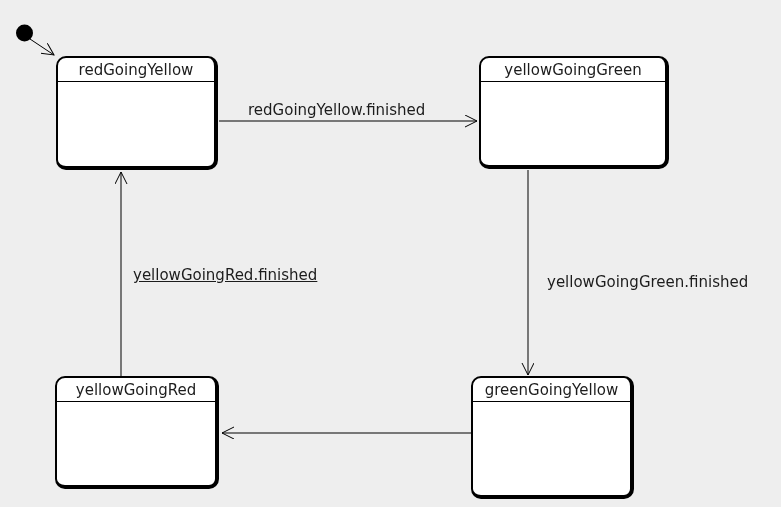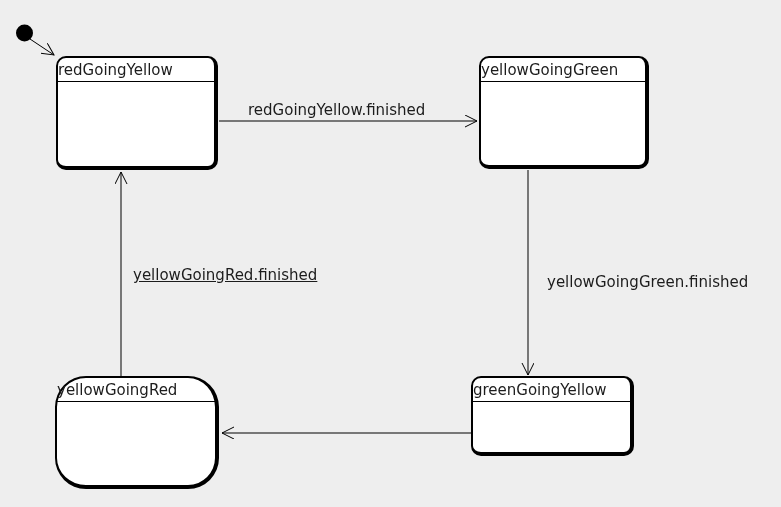--- a/index.html
+++ b/index.html
@@ -40,21 +40,21 @@
     position: absolute;
     background: var(--stateFill);
     border: 2px solid var(--stroke);
     border-right-width: 4px;
     border-bottom-width: 4px;
     border-radius: 10px;
   }
   .state-title {
     height: 24px;
     line-height: 24px;
-    text-align: left;
+    text-align: center;
     font-size: 15px;
     color: var(--text);
     border-bottom: 1px solid var(--stroke);
     white-space: nowrap;
     overflow: hidden;
   }
   .state-body { width: 100%; }
   .edge-label {
     position: absolute;
     font-size: 15px;
@@ -84,31 +84,31 @@
     <line x1="471" y1="433" x2="222" y2="433" marker-end="url(#openArrow)"></line>
 
     <line x1="121" y1="376" x2="121" y2="172" marker-end="url(#openArrow)"></line>
   </svg>
 
   <div class="state" style="left:56px; top:56px; width:162px; height:114px;">
     <div class="state-title">redGoingYellow</div>
     <div class="state-body"></div>
   </div>
 
-  <div class="state" style="left:479px; top:56px; width:170px; height:113px;">
+  <div class="state" style="left:479px; top:56px; width:190px; height:113px;">
     <div class="state-title">yellowGoingGreen</div>
     <div class="state-body"></div>
   </div>
 
-  <div class="state" style="left:471px; top:376px; width:163px; height:80px;">
+  <div class="state" style="left:471px; top:376px; width:163px; height:123px;">
     <div class="state-title">greenGoingYellow</div>
     <div class="state-body"></div>
   </div>
 
-  <div class="state" style="left:55px; top:376px; width:164px; height:113px;border-radius:31px;">
+  <div class="state" style="left:55px; top:376px; width:164px; height:113px;">
     <div class="state-title">yellowGoingRed</div>
     <div class="state-body"></div>
   </div>
 
   <div class="edge-label" style="left:248px; top:101px;text-align:right;">redGoingYellow.finished</div>
 
   <div class="edge-label" style="left:547px; top:273px;">yellowGoingGreen.finished</div>
 
 
   <div class="edge-label" style="left:133px; top:266px;text-decoration:underline;">yellowGoingRed.finished</div>

